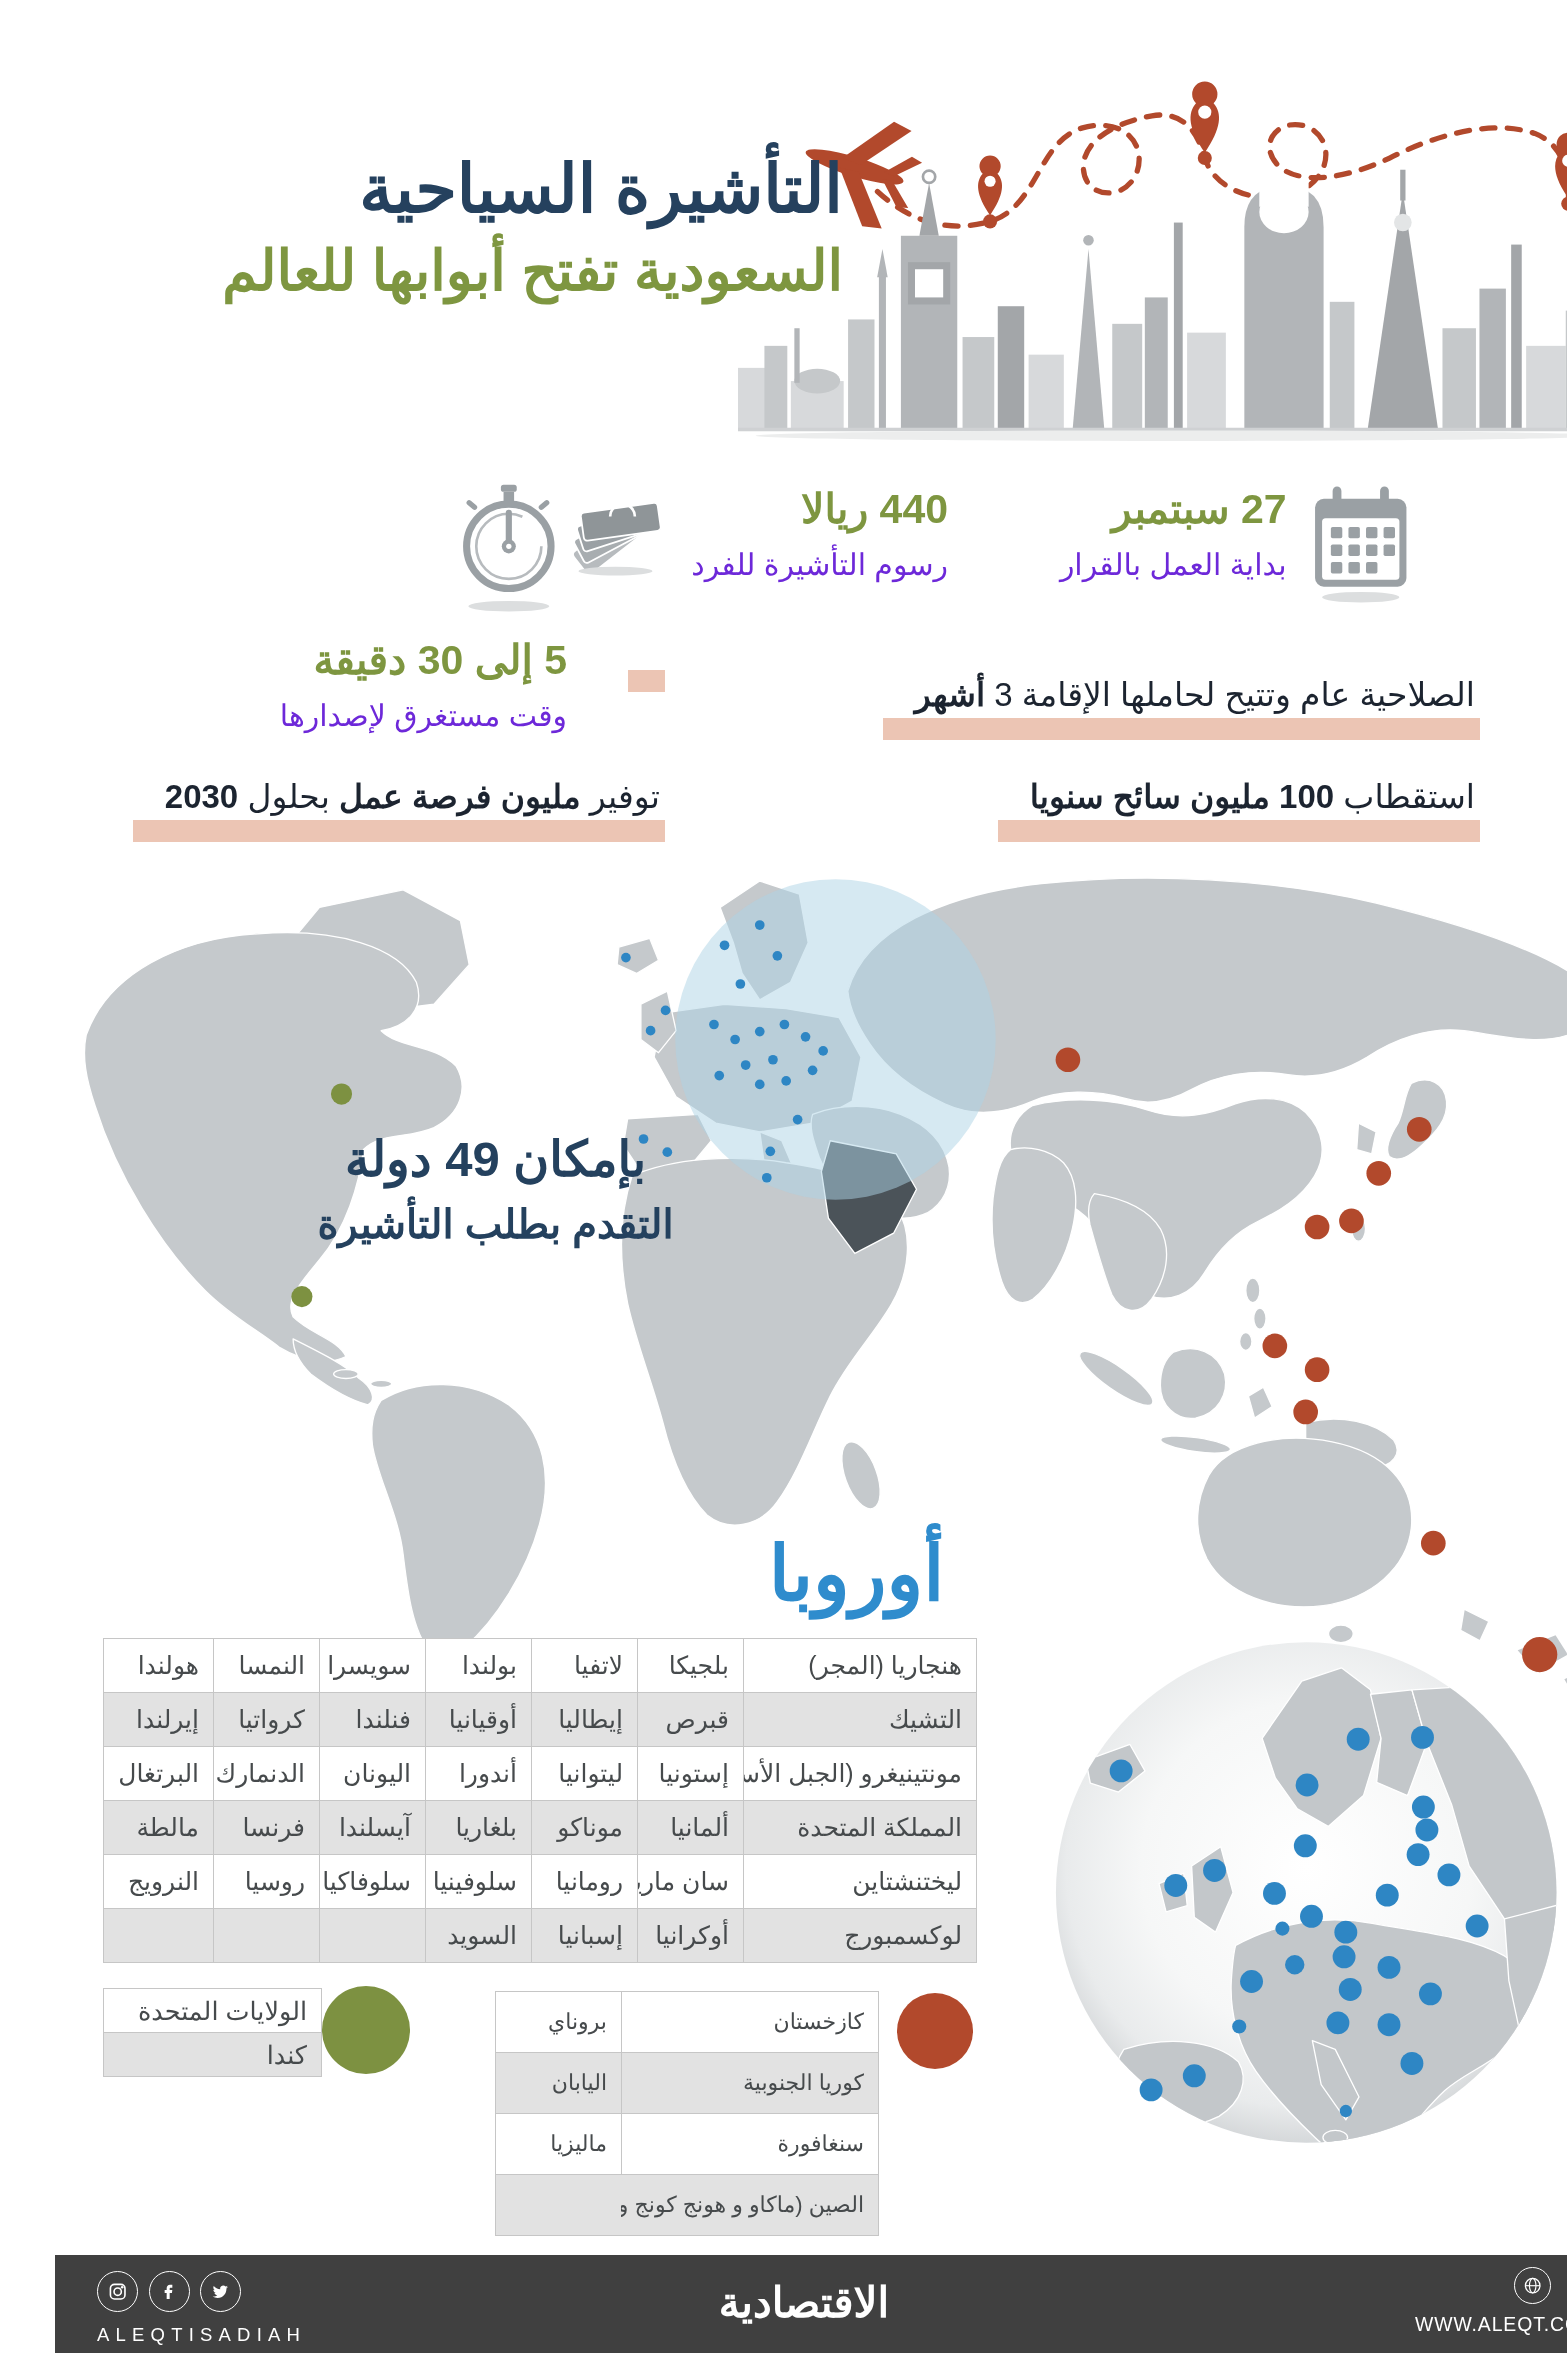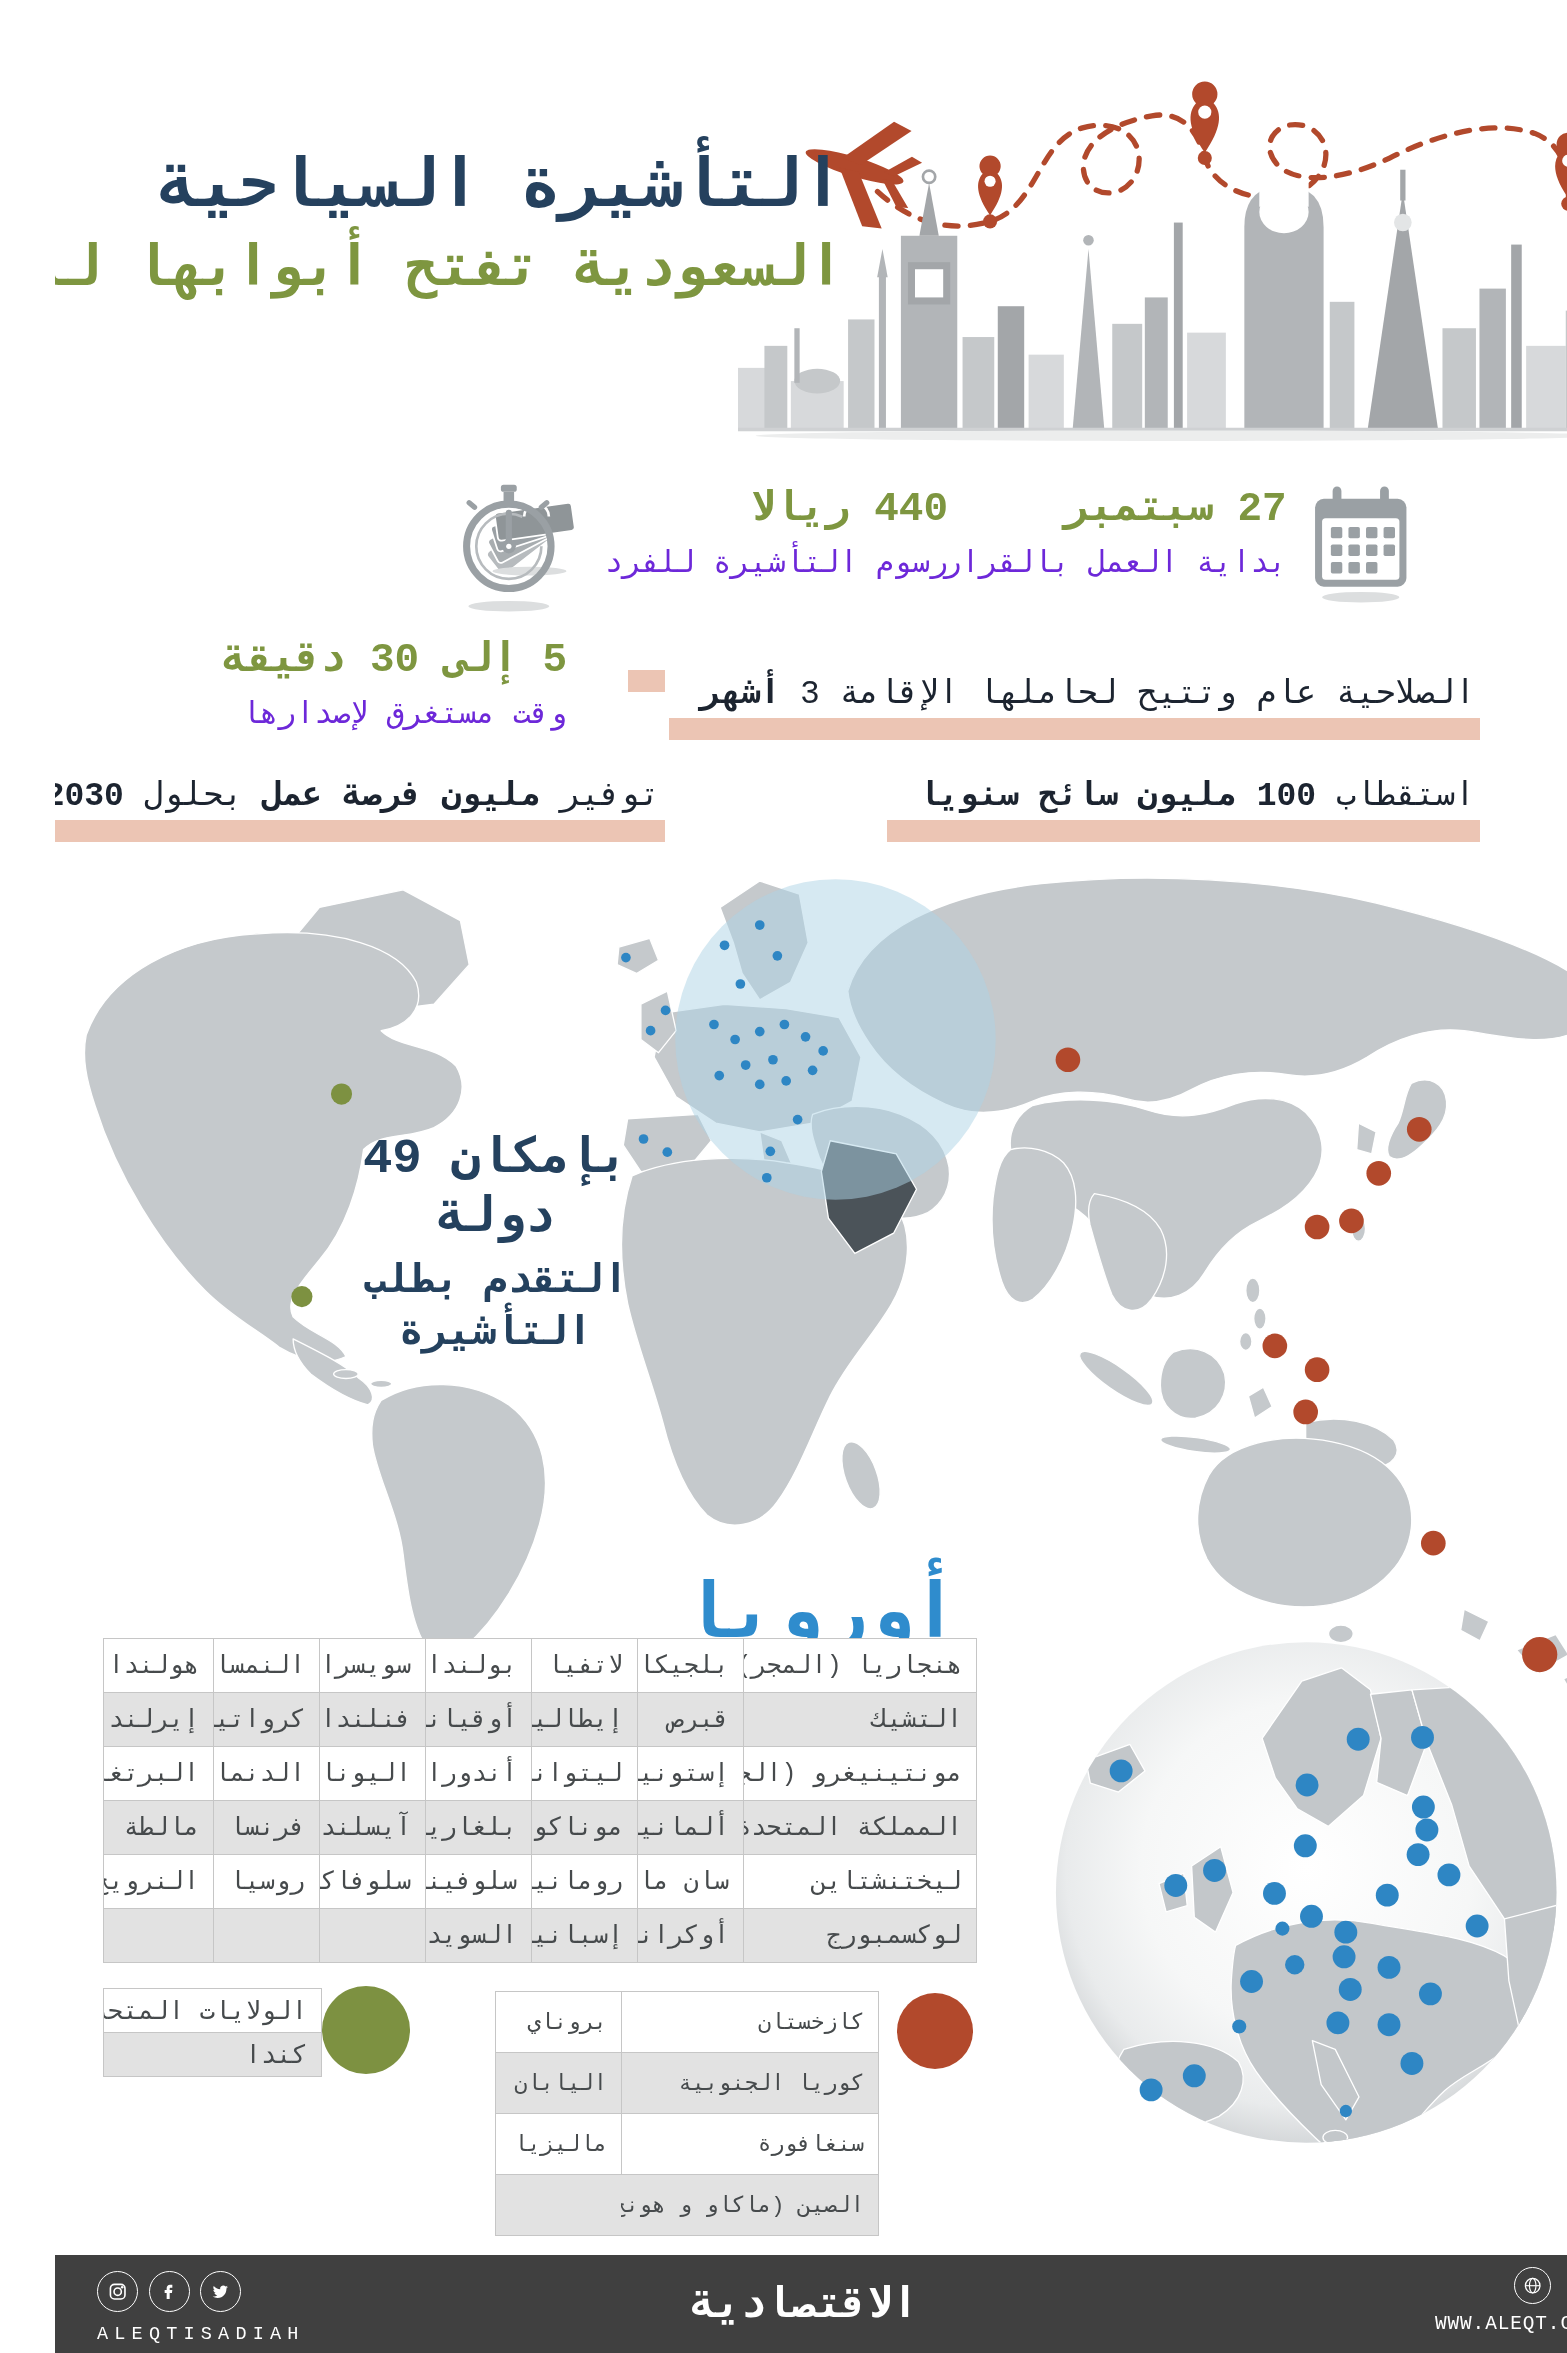--- a/index.html
+++ b/index.html
@@ -1,17 +1,17 @@
 <!DOCTYPE html>
 <html lang="ar" dir="rtl" style="font-size:14px"><head>
 <meta charset="utf-8">
 <style>
   html,body{margin:0;padding:0;background:#fff;}
   .page{position:relative;width:1512px;height:2354px;background:#ffffff;overflow:hidden;
-        font-family:Liberation Mono, monospace;direction:rtl;}
+        font-family:Liberation Sans, sans-serif;direction:rtl;}
   .abs{position:absolute;}
   
   .title{position:absolute;top:152px;right:724px;text-align:right;white-space:nowrap;}
   .title .t1{font-size:67px;font-weight:bold;color:#25415e;line-height:1.1;}
   .title .t2{font-size:56px;font-weight:bold;color:#7e9640;line-height:1.1;margin-top:14px;}
   
   .stat{position:absolute;top:483px;display:flex;align-items:flex-start;gap:19.4px;}
   .stat-text{text-align:right;}
   .stat-value{font-size:41px;font-weight:bold;color:#7e9640;line-height:1.3;}
   .stat-label{font-size:30px;color:#6d28d9;line-height:1.5;margin-top:5.3px;}
@@ -22,21 +22,21 @@
   .hl-text{position:relative;z-index:2;font-size:33px;color:#1c2430;line-height:1.45;}
   .hl-text .b{font-weight:bold;}
   .hl-bar{position:absolute;bottom:0;right:-5.3px;left:-32px;height:22px;background:#ecc5b4;z-index:1;}
   .hl-r1{top:671px;right:92px;} .hl-r2{top:773px;right:92px;}
   .hl-l1{top:671px;right:907px;} .hl-l2{top:773px;right:907px;}
   
   .map-caption{position:absolute;left:251px;top:1130px;width:379px;text-align:center;color:#24415e;}
   .map-caption .c1{font-size:49px;font-weight:bold;line-height:1.2;}
   .map-caption .c2{font-size:40px;font-weight:bold;line-height:1.3;margin-top:8.8px;}
   .europe-label{position:absolute;left:700px;top:1529px;width:203px;text-align:center;
-                font-size:76px;font-weight:bold;color:#2f8ccd;margin-top:37px;}
+                font-size:76px;font-weight:bold;color:#2f8ccd;}
   
   .dtable{position:absolute;border:0.9px solid #c6c6c6;background:#fff;}
   .trow{display:flex;}
   .trow:nth-child(odd){background:#ffffff;}
   .trow:nth-child(even){background:#e2e2e2;}
   .trow + .trow{border-top:0.9px solid #c6c6c6;}
   .cell{display:flex;align-items:center;justify-content:flex-start;padding:0 14px;
         color:#464a4c;font-size:25px;overflow:hidden;white-space:nowrap;}
   .cell:not(:last-child){border-left:0.9px solid #c6c6c6;}
   .cell:first-child:last-child{flex:1;}

